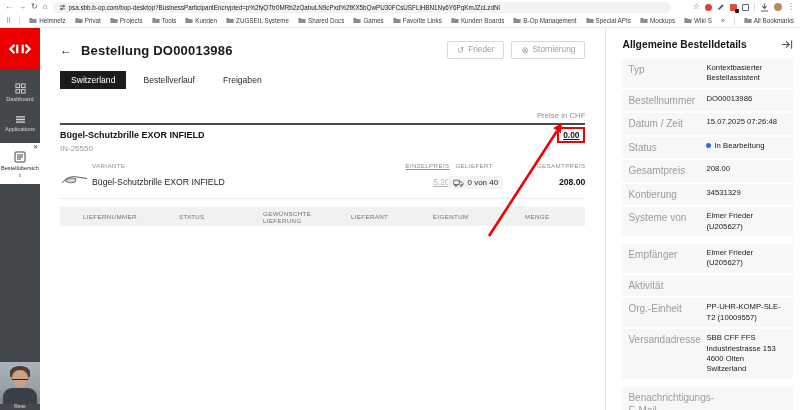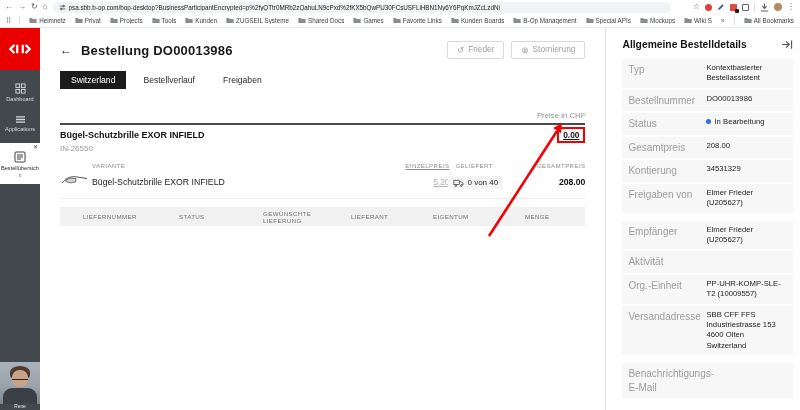--- a/index.html
+++ b/index.html
@@ -362,33 +362,37 @@
       <div id="details-rows">
           <div class="drow">
             <div class="dlabel">Typ</div>
             <div class="dvalue"><span>Kontextbasierter Bestellassistent</span></div>
           </div>
           <div class="drow">
             <div class="dlabel">Bestellnummer</div>
             <div class="dvalue"><span>DO00013986</span></div>
           </div>
           <div class="drow">
+            <div class="dlabel">Datum / Zeit</div>
+            <div class="dvalue"><span>15.07.2025 07:26:48</span></div>
+          </div>
+          <div class="drow">
             <div class="dlabel">Status</div>
             <div class="dvalue"><span class="dot"></span><span>In Bearbeitung</span></div>
           </div>
           <div class="drow">
             <div class="dlabel">Gesamtpreis</div>
             <div class="dvalue"><span>208.00</span></div>
           </div>
           <div class="drow">
             <div class="dlabel">Kontierung</div>
             <div class="dvalue"><span>34531329</span></div>
           </div>
           <div class="drow">
-            <div class="dlabel">Freigaben von</div>
+            <div class="dlabel">Systeme von</div>
             <div class="dvalue"><span>Elmer Frieder (U205627)</span></div>
           </div>
           <div class="drow gap">
             <div class="dlabel">Empfänger</div>
             <div class="dvalue"><span>Elmer Frieder (U205627)</span></div>
           </div>
           <div class="drow">
             <div class="dlabel">Aktivität</div>
             <div class="dvalue"><span></span></div>
           </div>

